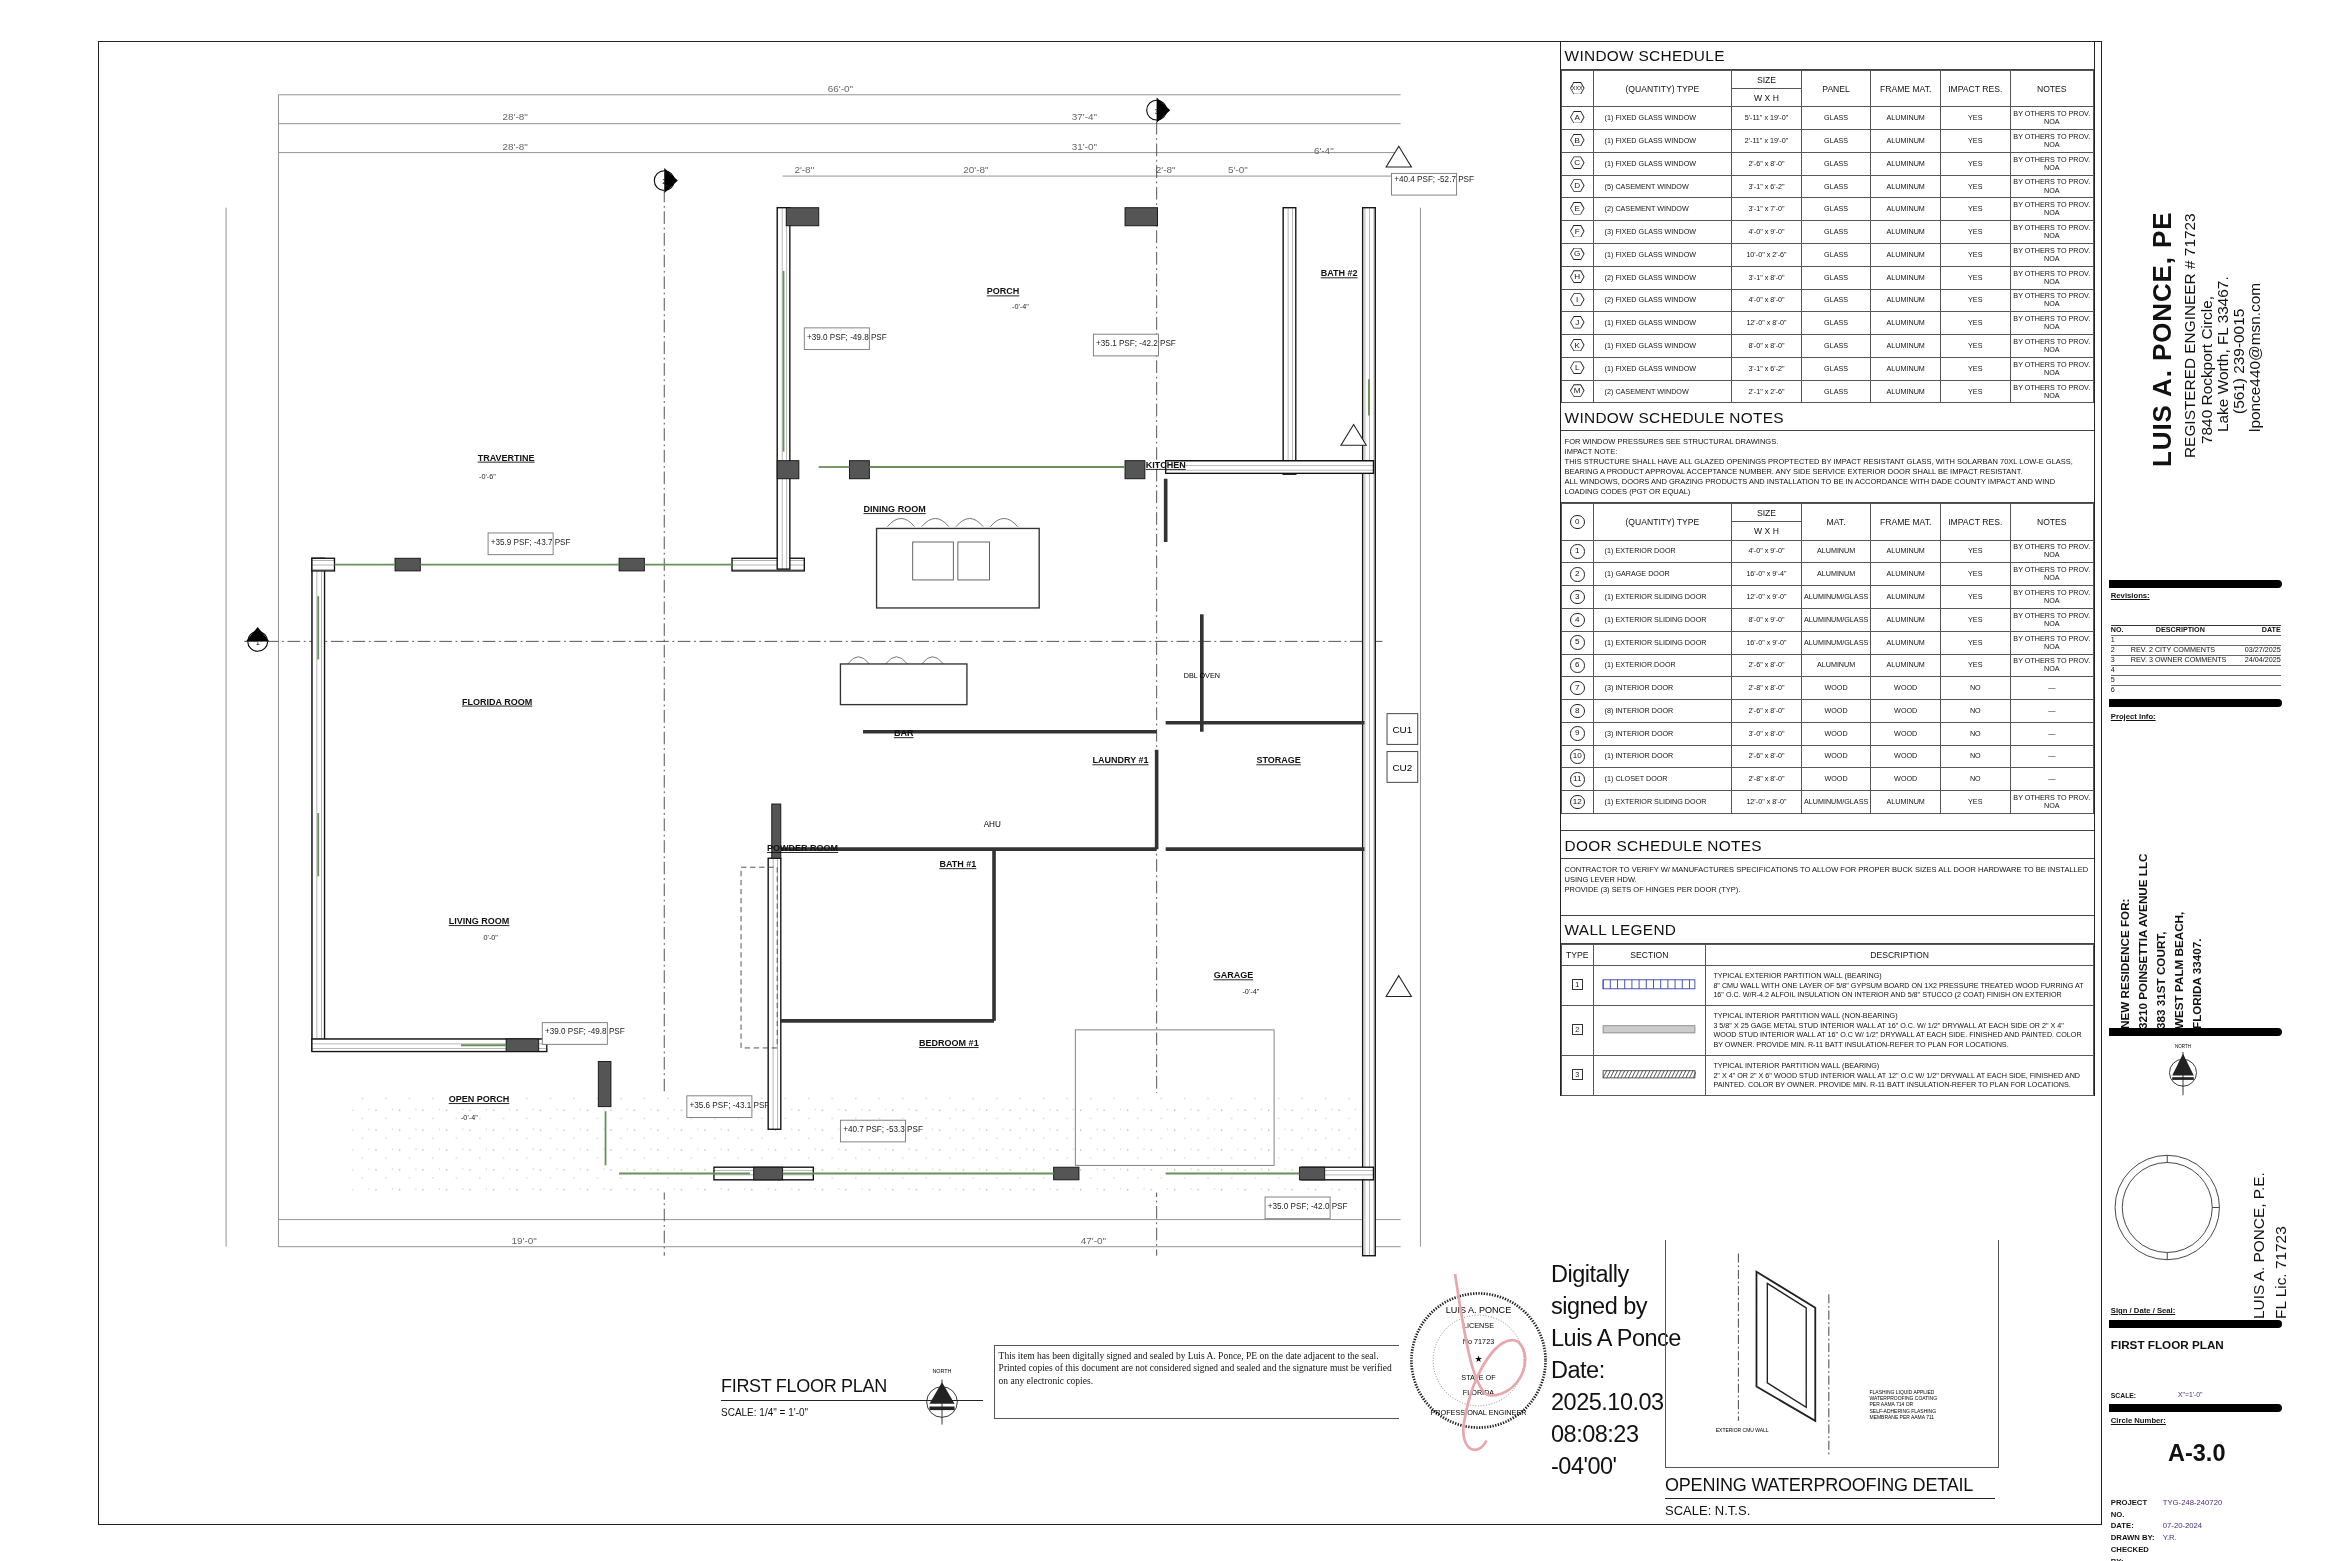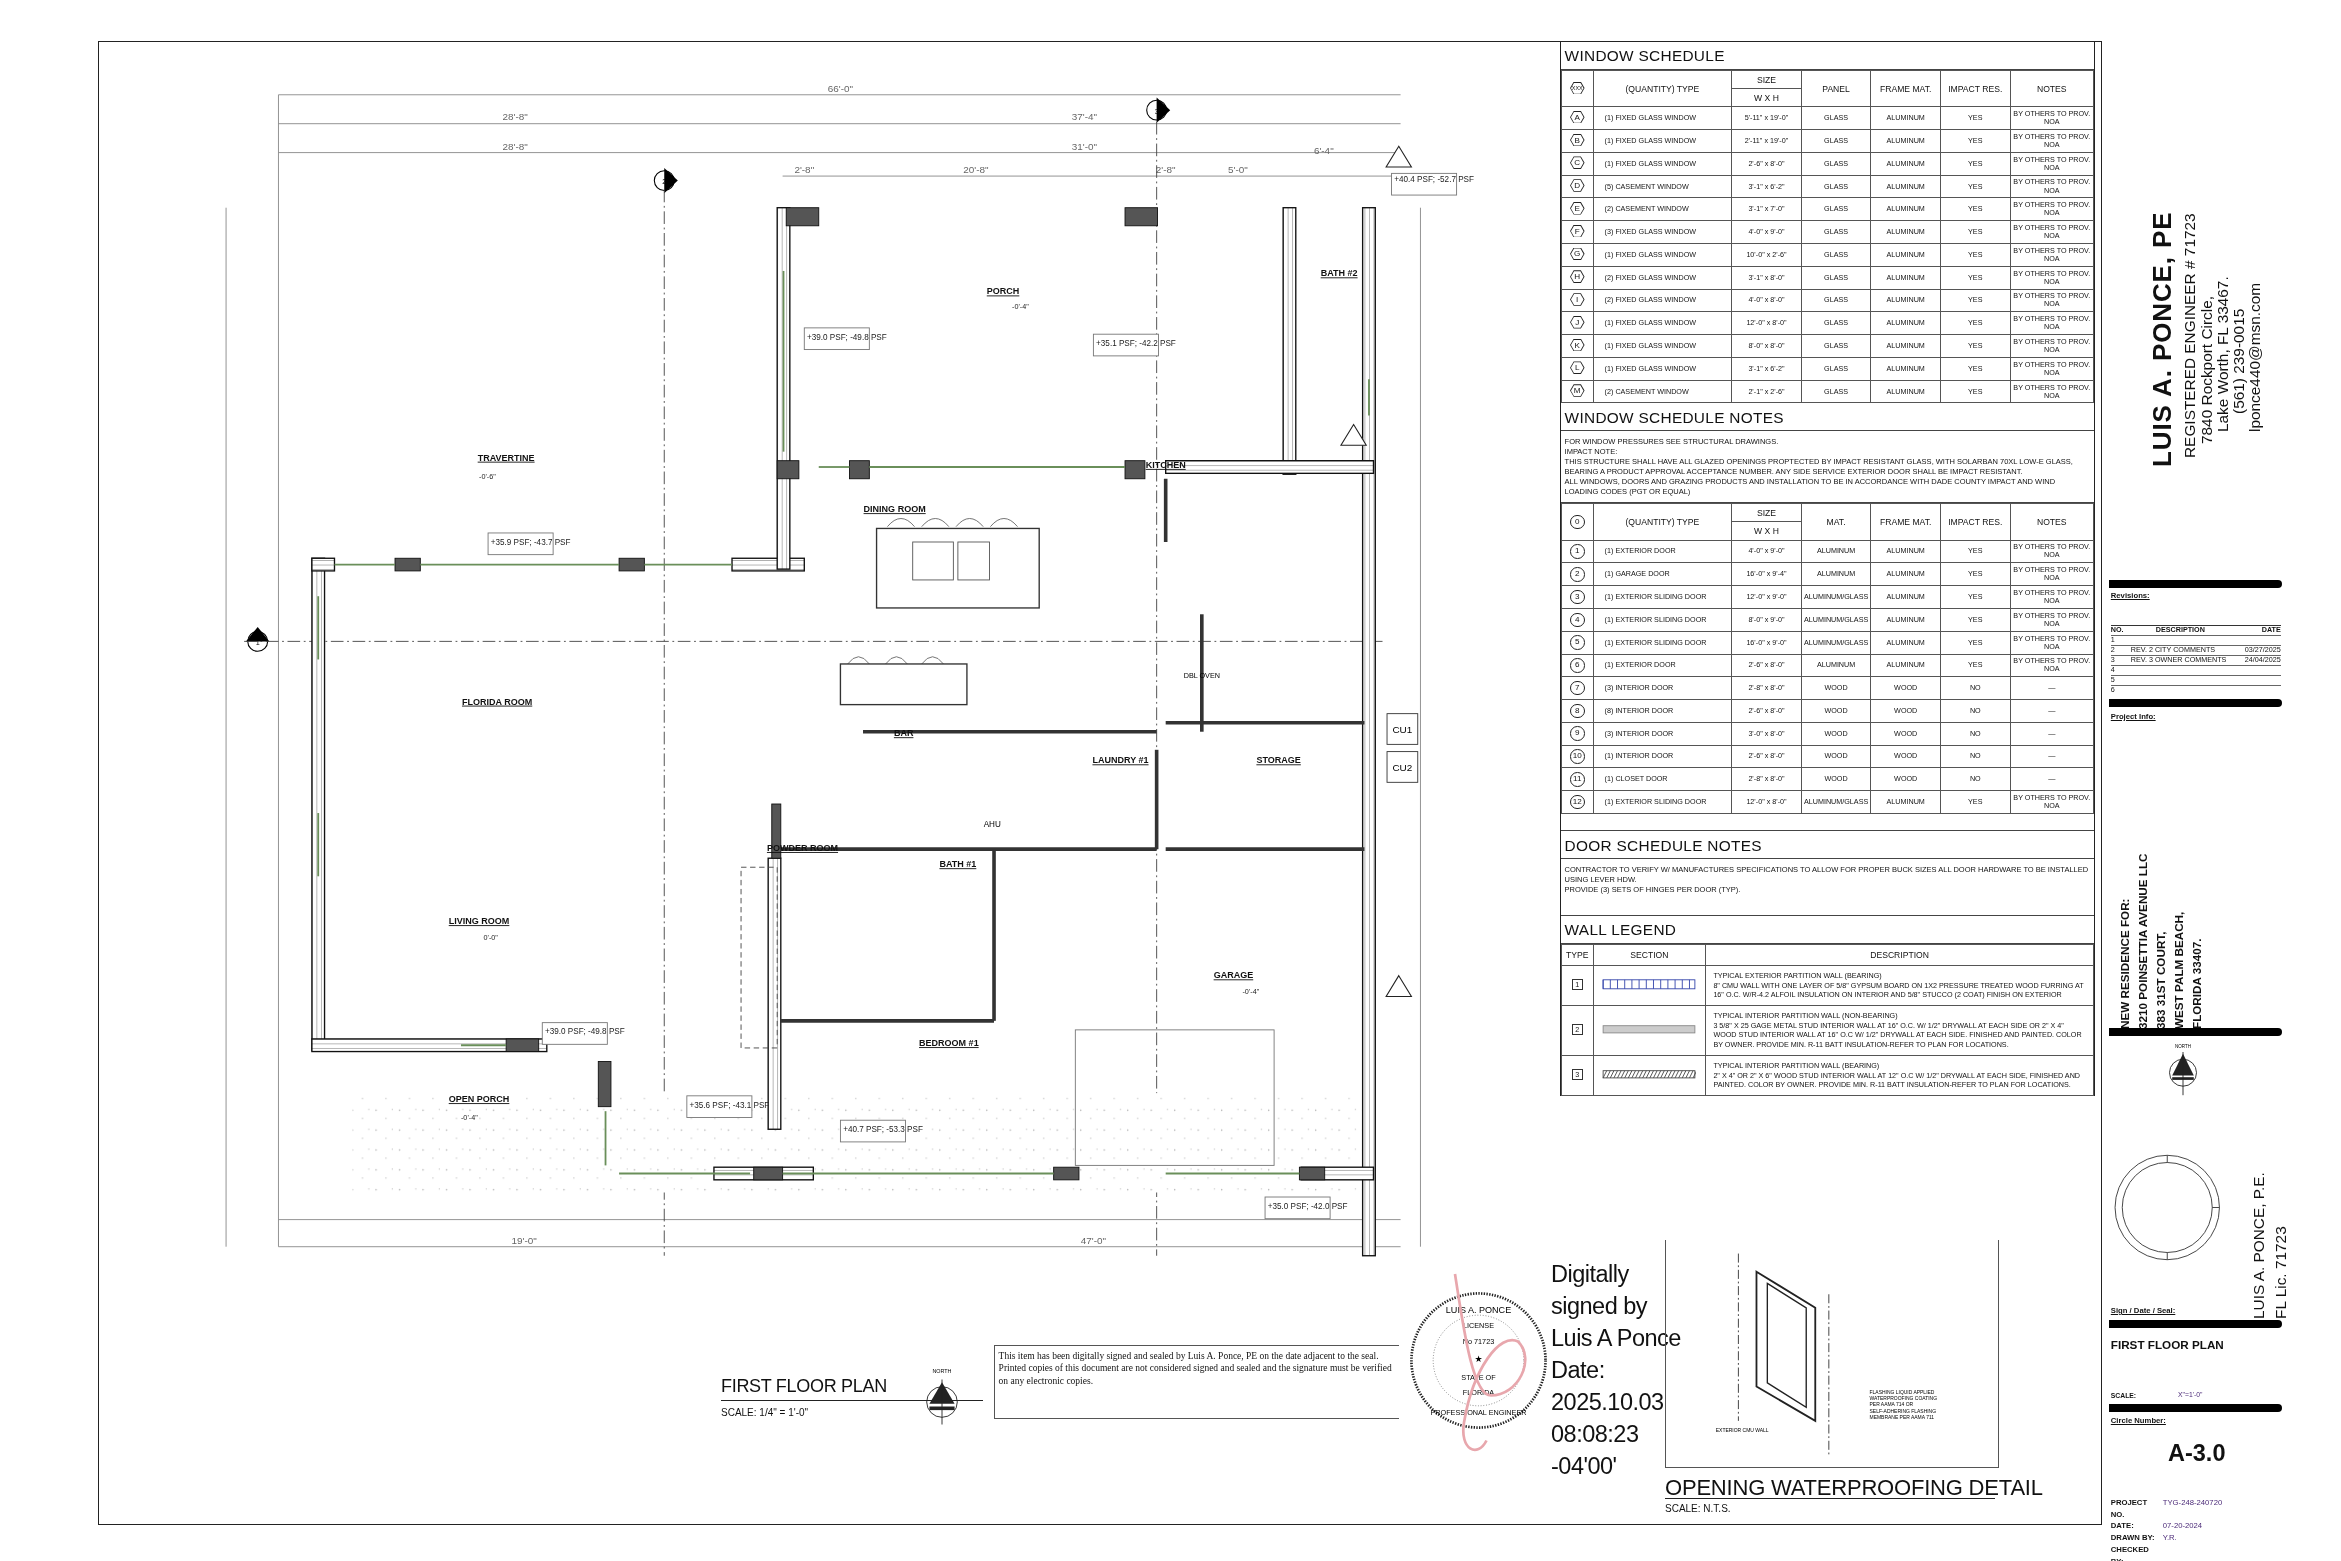--- a/index.html
+++ b/index.html
@@ -29,22 +29,22 @@
   .rev-row{display:flex;border-bottom:0.9px solid #666;height:9px;line-height:9px;}
   .rev-row span{display:inline-block;margin-top:9px;}
   .meta-row{display:flex;font-size:7.7px;line-height:11.7px;}
   .meta-row .k{width:52px;font-weight:bold;}
   .meta-row .v{color:#4b2a78;}
   .plan-title{position:absolute;left:721px;top:1376px;font-size:18px;letter-spacing:-0.3px;}
   .plan-scale{position:absolute;left:721px;top:1407px;font-size:10px;}
   .disclaimer{position:absolute;left:994px;top:1345px;width:405px;height:74px;border:1.4px solid #555;border-right:none;font-family:"Liberation Serif",serif;font-size:9.5px;line-height:12.6px;padding:3.6px 3.6px;box-sizing:border-box;}
   .digsig{position:absolute;left:1551px;top:1258px;font-size:23.5px;line-height:32px;letter-spacing:-0.5px;}
   .detail-box{position:absolute;left:1665px;top:1240px;width:332px;height:227px;border:1.4px solid #555;border-top:none;}
-  .detail-title{position:absolute;left:1665px;top:1475px;font-size:22px;letter-spacing:-0.2px;}
-  .detail-scale{position:absolute;left:1665px;top:1503px;font-size:10px;}
+  .detail-title{position:absolute;left:1665px;top:1475px;font-size:18px;letter-spacing:-0.2px;}
+  .detail-scale{position:absolute;left:1665px;top:1503px;font-size:13px;}
 </style>
 </head>
 <body>
 
 <div class="sheet-border"></div>
 
 <div class="plan">
 <svg width="1301" height="1202" viewBox="0 0 1440 1330" xmlns="http://www.w3.org/2000/svg">
   <defs>
     <pattern id="cmu" width="5" height="5" patternUnits="userSpaceOnUse">

